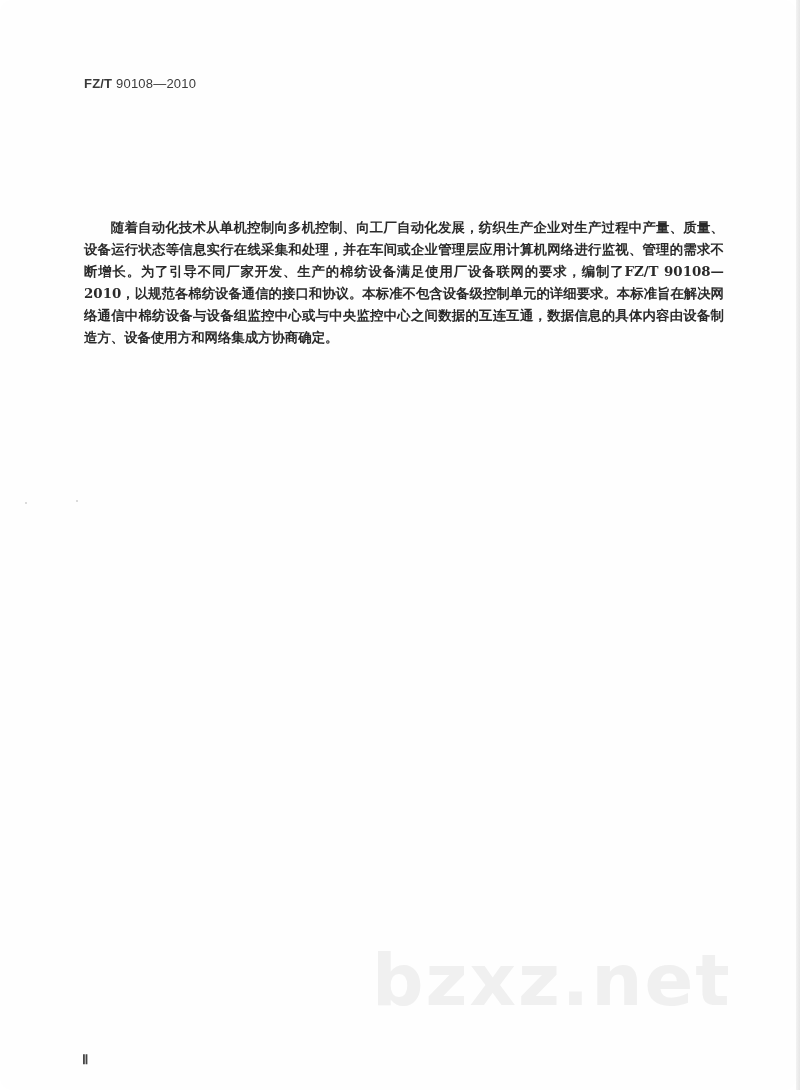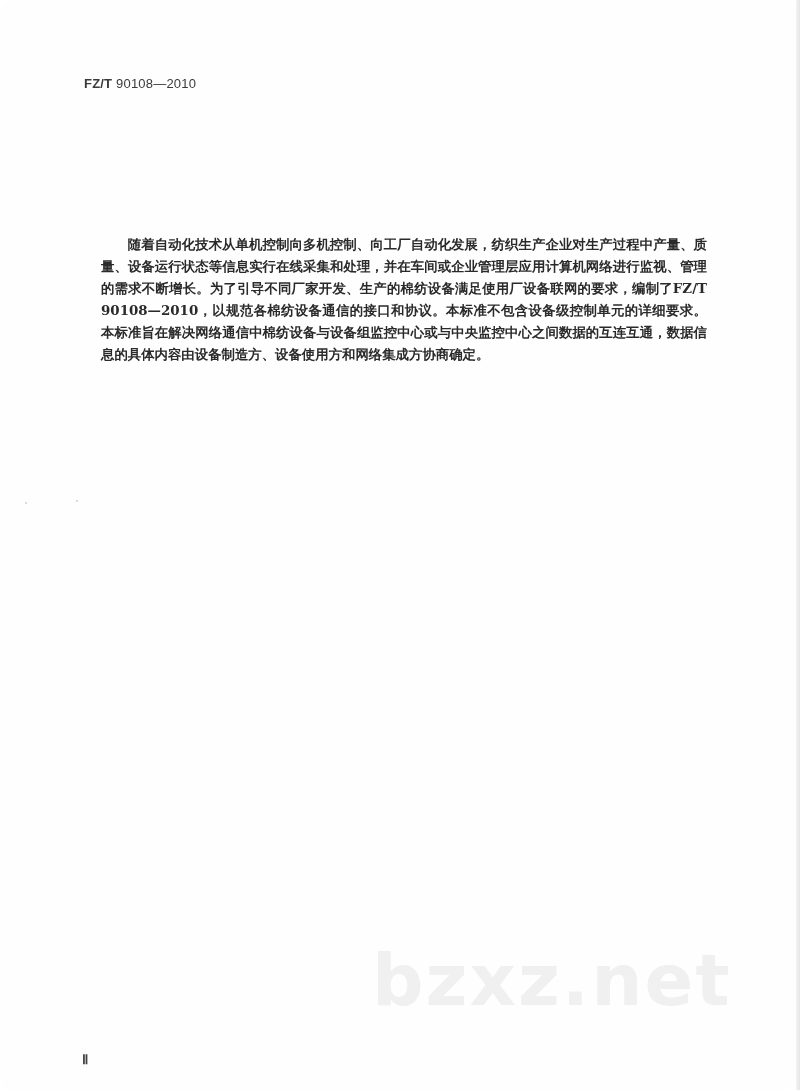--- a/index.html
+++ b/index.html
@@ -63,21 +63,21 @@
       width: 640px;
       font-family: "DejaVu Serif", "Liberation Serif", serif;
       font-size: 13.4px;
       line-height: 22px;
       color: #2a2a2a;
       font-weight: bold;
       text-align: justify;
       text-align-last: left;
     }
     .body-text p {
-      margin: 17px;
+      margin: 0;
       text-indent: 2em;
     }
     .speck {
       position: absolute;
       width: 2px; height: 2px;
       background: #cfcfcf;
       border-radius: 1px;
     }
     .page-number {
       position: absolute;

